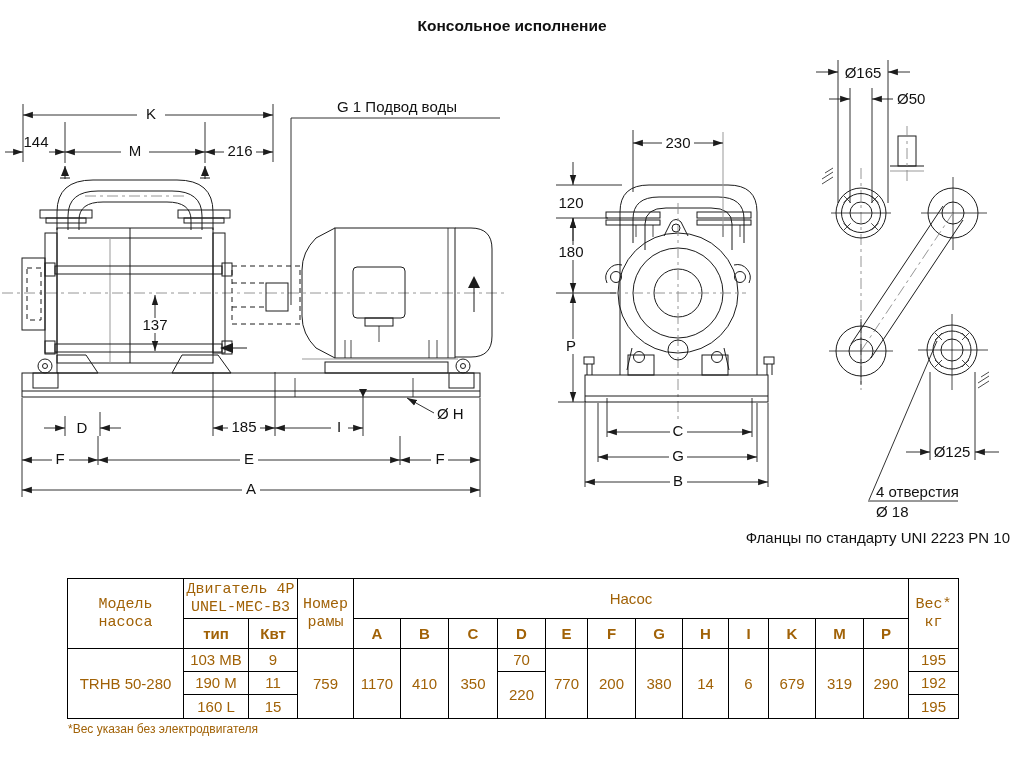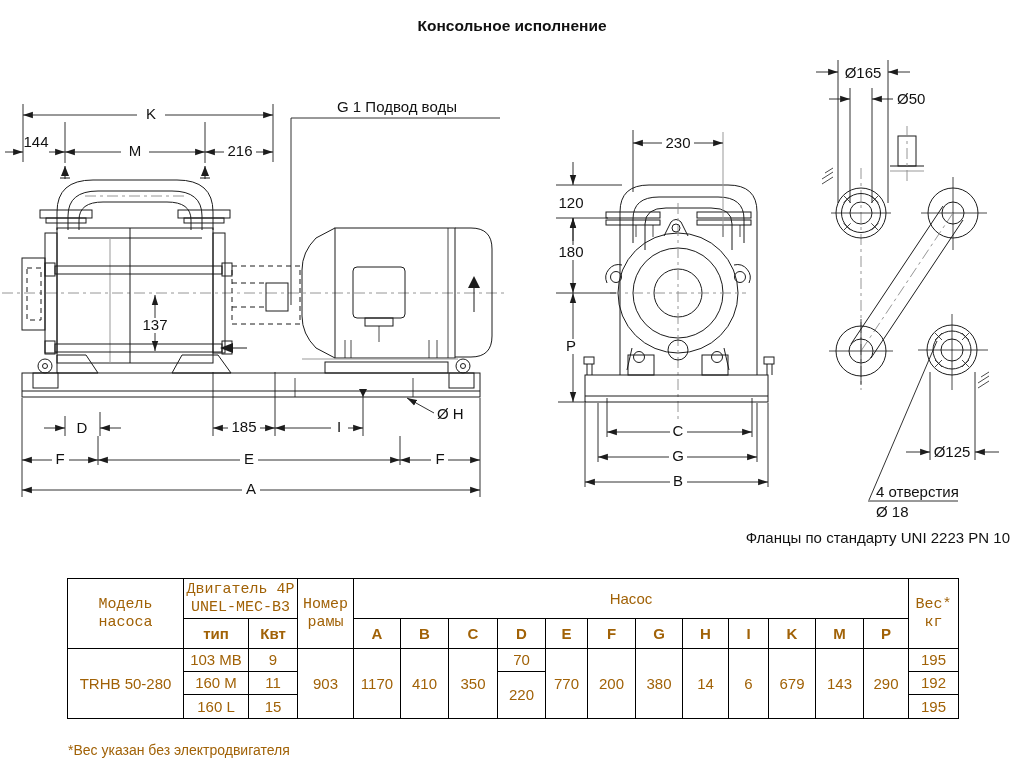--- a/index.html
+++ b/index.html
@@ -6,21 +6,21 @@
   .page{position:relative;width:1024px;height:768px;background:#fff;overflow:hidden;
         font-family:"Liberation Sans",sans-serif;color:#a16207;}
   svg text{font-family:"Liberation Sans",sans-serif;font-size:15px;fill:#111;}
   svg .ttl{font-size:15.5px;font-weight:bold;}
   .tblwrap{position:absolute;left:67px;top:578px;}
   table.data{border-collapse:collapse;table-layout:fixed;background:#fff;}
   table.data th,table.data td{border:1px solid #000;padding:0;text-align:center;
         font-size:15px;font-weight:normal;vertical-align:middle;line-height:1.15;}
   table.data th.ml{white-space:pre-line;font-family:Liberation Mono, monospace;}
   table.data .bold{font-weight:bold;}
-  .footnote{position:absolute;left:68px;top:742px;font-size:14px;}
+  .footnote{position:absolute;left:68px;top:722px;font-size:12px;}
 </style>
 </head>
 <body>
 
 <div class="page">
 
 <svg width="1024" height="570" viewBox="0 0 1024 570">
   <defs>
     <marker id="ar" viewBox="0 0 10 8" refX="10" refY="4" markerWidth="11" markerHeight="9" orient="auto-start-reverse">
       <path d="M0,0.8 L10,4 L0,7.2 Z" fill="#1c1c1c"></path>
@@ -406,37 +406,37 @@
     <th class="bold">H</th>
     <th class="bold">I</th>
     <th class="bold">K</th>
     <th class="bold">M</th>
     <th class="bold">P</th>
   </tr>
   <tr style="height:23px">
     <td rowspan="3">TRHB 50-280</td>
     <td>103 MB</td>
     <td>9</td>
-    <td rowspan="3">903</td>
+    <td rowspan="3">759</td>
     <td rowspan="3">1170</td>
     <td rowspan="3">410</td>
     <td rowspan="3">350</td>
     <td>70</td>
     <td rowspan="3">770</td>
     <td rowspan="3">200</td>
     <td rowspan="3">380</td>
     <td rowspan="3">14</td>
     <td rowspan="3">6</td>
     <td rowspan="3">679</td>
-    <td rowspan="3">143</td>
+    <td rowspan="3">319</td>
     <td rowspan="3">290</td>
     <td>195</td>
   </tr>
   <tr style="height:23px">
-    <td>160 M</td>
+    <td>190 M</td>
     <td>11</td>
     <td rowspan="2">220</td>
     <td>192</td>
   </tr>
   <tr style="height:24px">
     <td>160 L</td>
     <td>15</td>
     <td>195</td>
   </tr>
 </tbody>

